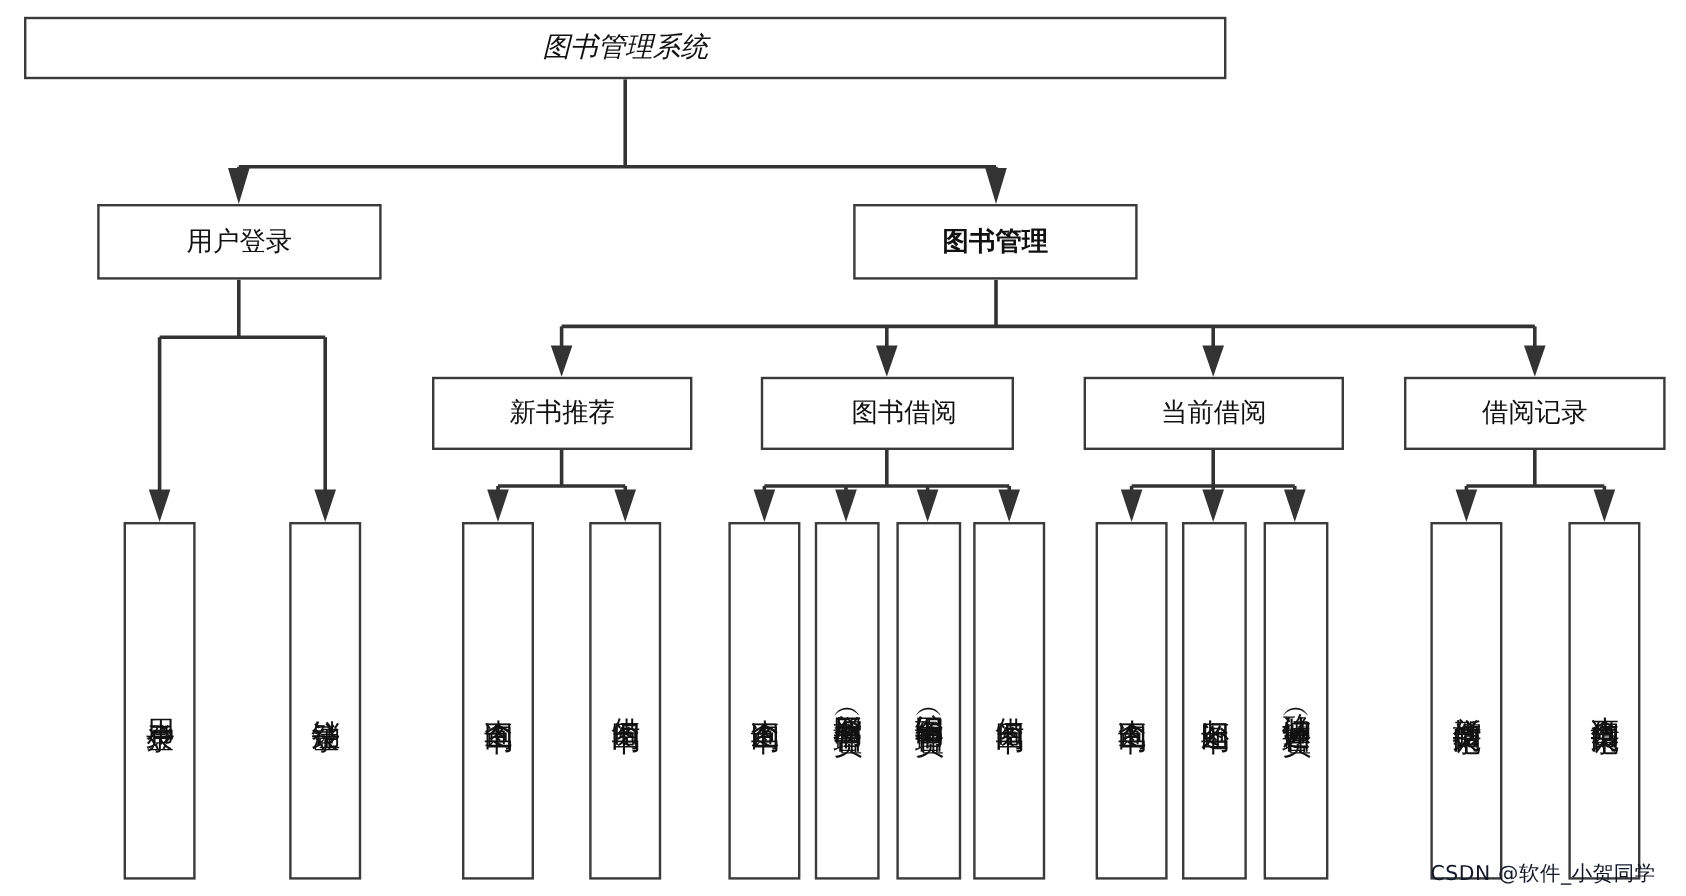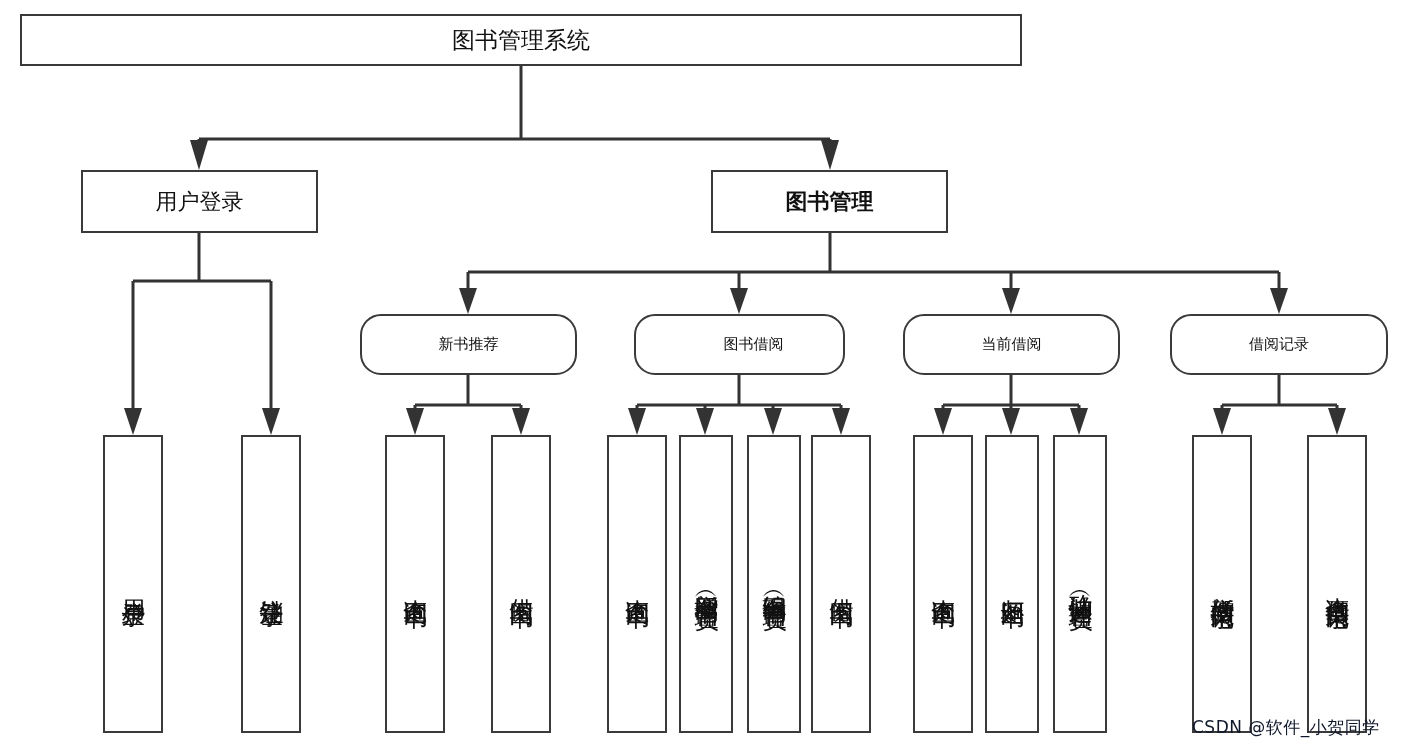--- a/index.html
+++ b/index.html
@@ -26,23 +26,23 @@
     box-sizing:border-box;
     background:#ffffff;
     border:2.5px solid #3a3a3a;
     display:flex;
     align-items:center;
     justify-content:center;
     text-align:center;
     color:#111111;
     line-height:1.25;
   }
-  .node.root{ font-size:23px; }
+  .node.root{ font-size:23px;font-style:italic; }
   .node.lvl2{ font-size:22px; }
-  .node.lvl3{ font-size:15px;border-radius:21px; }
+  .node.lvl3{ font-size:22px; }
   .node.leaf{
     font-size:24px;
     writing-mode:vertical-rl;
     text-orientation:upright;
     letter-spacing:2px;
     align-items:center;
     justify-content:center;
     padding:6px 0;
   }
   .node.leaf .vtext{

